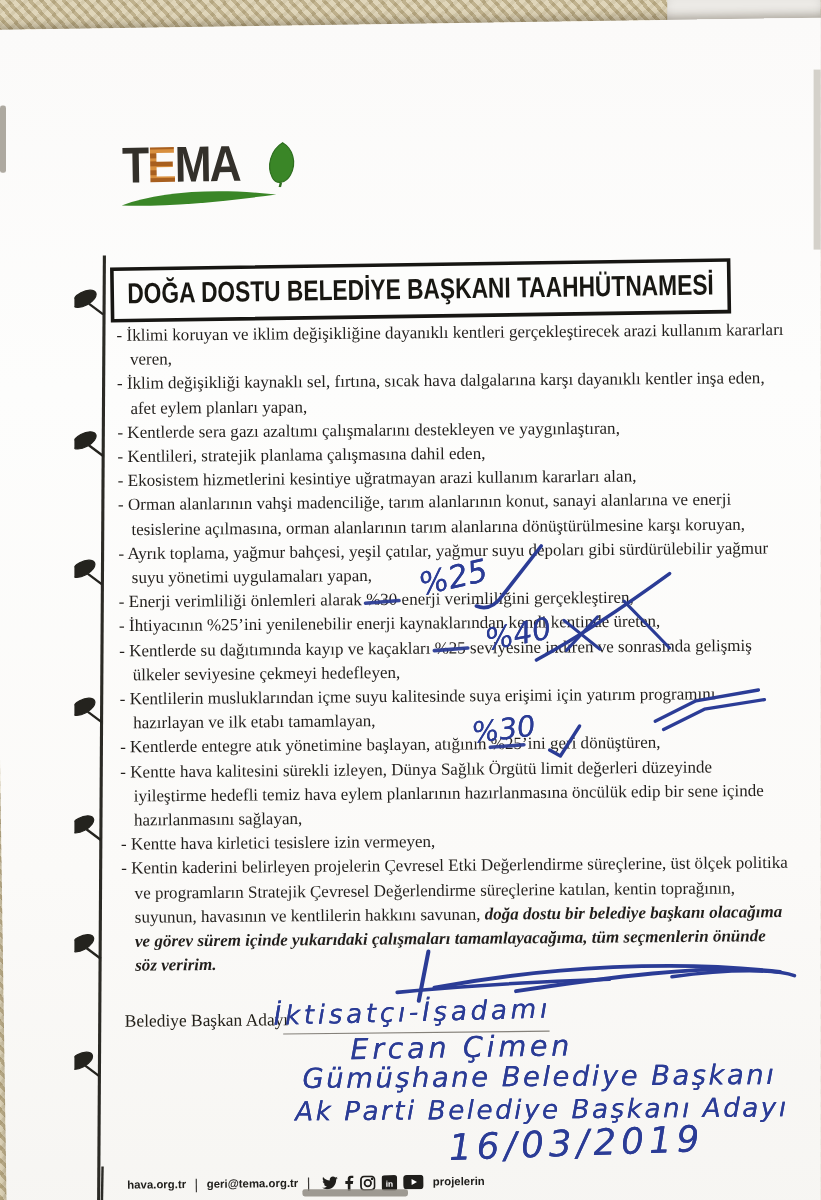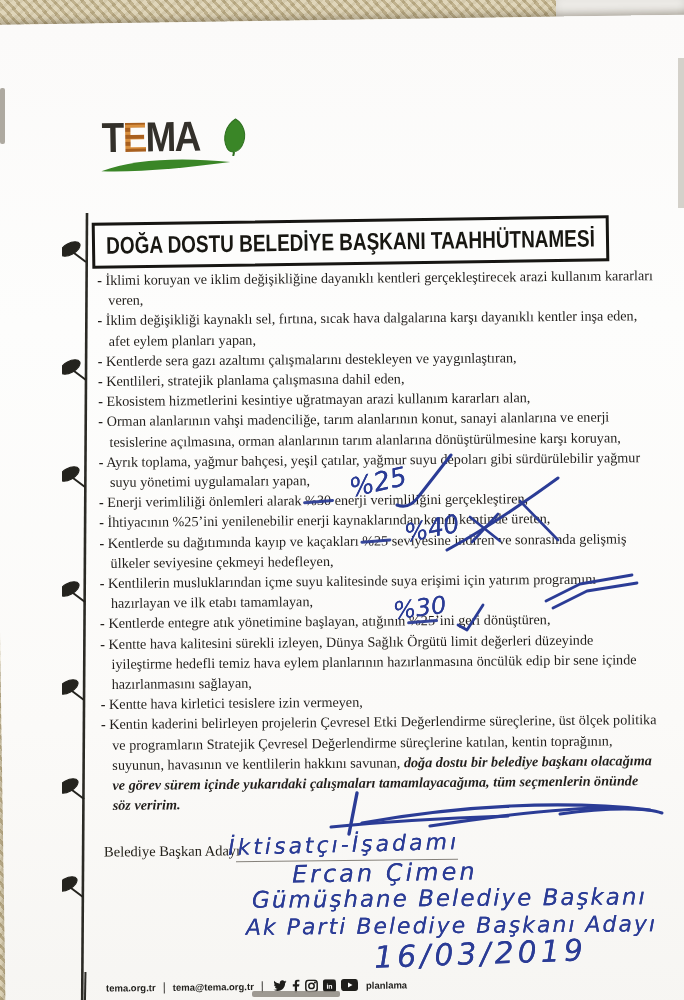--- a/index.html
+++ b/index.html
@@ -182,23 +182,23 @@
       <path d="M553,571 L587,554 L637,546" stroke-width="2.8"></path>
       <path d="M458,588 l9,5 l16,-25" stroke-width="2.8"></path>
       <path d="M349,797 L357,756" stroke-width="3.4"></path>
       <path d="M331,790 C390,784 450,781 508,779" stroke-width="3"></path>
       <path d="M362,786 C460,768 565,763 650,773 C595,765 495,779 430,789" stroke-width="3.2"></path>
       <path d="M560,777 C610,770 648,771 662,776" stroke-width="3"></path>
     </g>
   </svg>
 
   <div class="footer">
-    <span>tema.org.tr</span>
+    <span>hava.org.tr</span>
     <span class="sep">|</span>
-    <span>tema@tema.org.tr</span>
+    <span>geri@tema.org.tr</span>
     <span class="sep">|</span>
     <span class="icons">
       <svg width="14" height="12" viewBox="0 0 13 11">
           <path fill="#1f1e1b" d="M12.6,1.6c-0.4,0.2-0.9,0.4-1.4,0.5c0.5-0.3,0.9-0.8,1-1.4c-0.5,0.3-1,0.5-1.6,0.6C10.2,0.8,9.5,0.5,8.8,0.5C7.4,0.5,6.3,1.6,6.3,3c0,0.2,0,0.4,0.1,0.6C4.3,3.5,2.4,2.5,1.2,0.9C1,1.3,0.9,1.7,0.9,2.2c0,0.9,0.4,1.6,1.1,2.1C1.6,4.3,1.2,4.2,0.9,4v0c0,1.2,0.9,2.2,2,2.4C2.7,6.5,2.5,6.5,2.3,6.5c-0.2,0-0.3,0-0.5,0c0.3,1,1.2,1.7,2.3,1.7c-0.8,0.7-1.9,1-3.1,1c-0.2,0-0.4,0-0.6,0c1.1,0.7,2.4,1.1,3.8,1.1c4.6,0,7.1-3.8,7.1-7.1c0-0.1,0-0.2,0-0.3C11.9,2.6,12.3,2.1,12.6,1.6z"></path>
         </svg>
       <svg width="8" height="13" viewBox="0 0 8 13">
           <path fill="#1f1e1b" d="M5,13V7h2l0.4-2.4H5V3.2C5,2.5,5.3,2,6.2,2H7.5V0.1C7.2,0.1,6.5,0,5.7,0C4,0,2.8,1,2.8,3v1.6H0.8V7h2v6H5z"></path>
         </svg>
       <svg width="13" height="13" viewBox="0 0 13 13">
           <rect x="0.8" y="0.8" width="11.4" height="11.4" rx="3" fill="none" stroke="#1f1e1b" stroke-width="1.5"></rect>
@@ -207,19 +207,19 @@
         </svg>
       <svg width="13" height="13" viewBox="0 0 13 13">
           <rect width="13" height="13" rx="2.5" fill="#1f1e1b"></rect>
           <text x="6.5" y="9.6" text-anchor="middle" font-family="Liberation Sans, sans-serif" font-size="7" font-weight="bold" fill="#fff">in</text>
         </svg>
       <svg width="17" height="12" viewBox="0 0 17 12">
           <rect width="17" height="12" rx="3" fill="#1f1e1b"></rect>
           <path d="M7,3.5 L11.5,6 L7,8.5 Z" fill="#fff"></path>
         </svg>
     </span>
-    <span>planlama</span>
+    <span>projelerin</span>
   </div>
 
   <div class="stem-footer"></div>
 </div>
 
 <div class="bottom-smudge"></div>
 
 </body></html>

